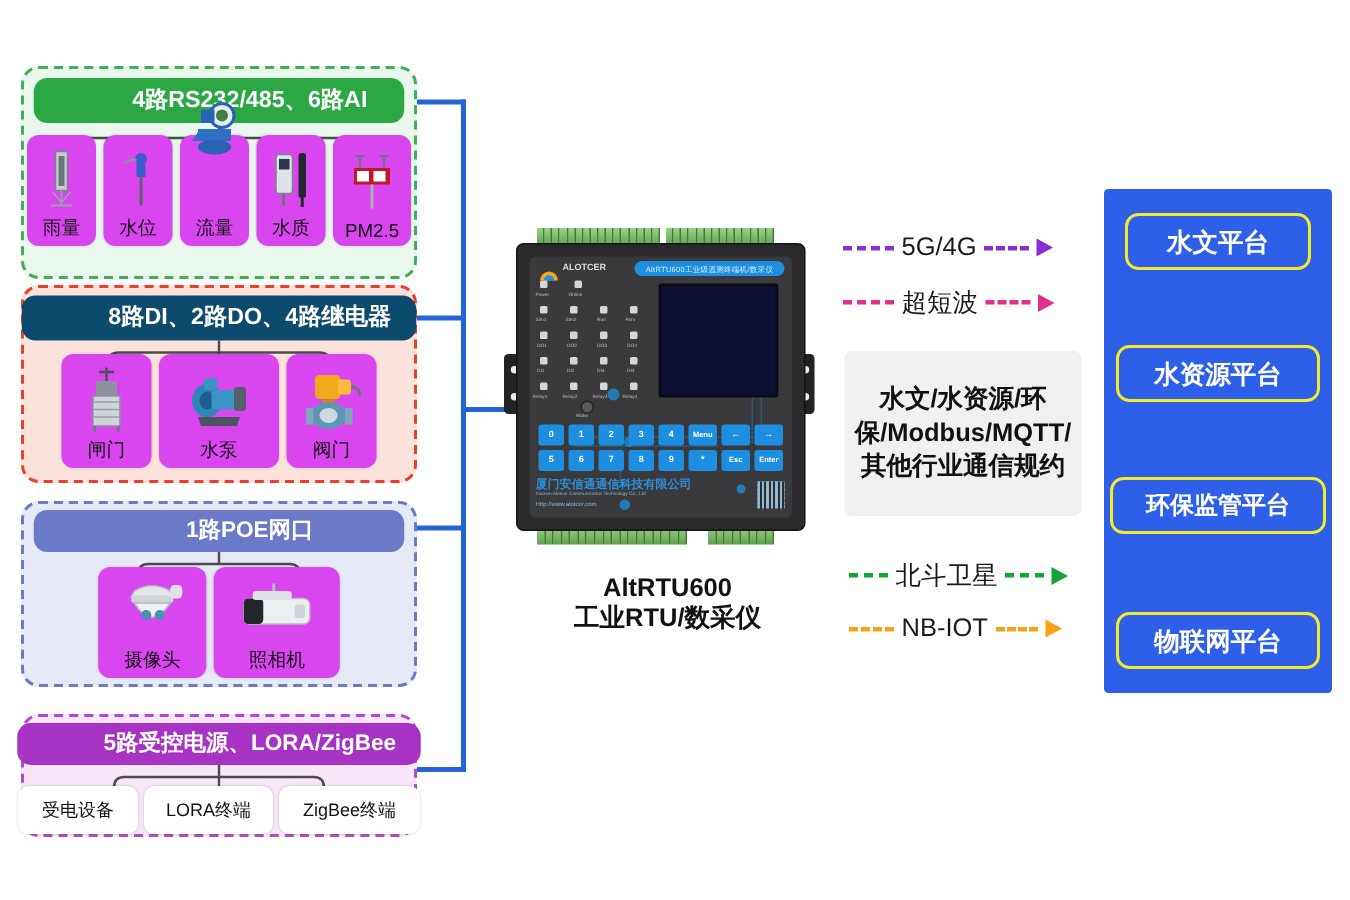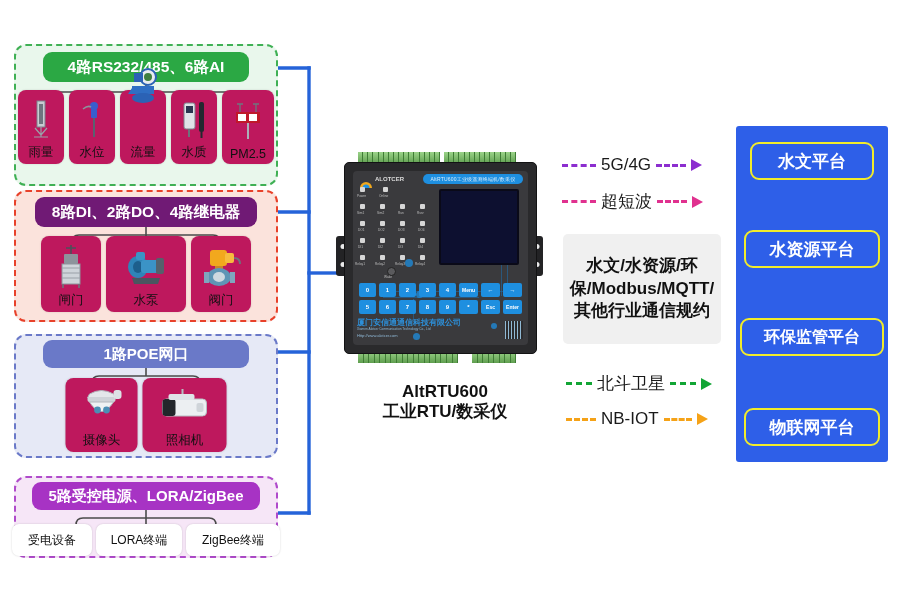--- a/index.html
+++ b/index.html
@@ -12,25 +12,25 @@
 
   
   .abs{position:absolute;box-sizing:border-box;}
 
   
   .group{border-radius:12px;}
   .group-title{
     position:absolute;left:50%;transform:translateX(-50%);
     border-radius:9px;color:#fff;font-weight:bold;
     display:flex;align-items:center;justify-content:center;
-    text-align:center;line-height:1.05;white-space:nowrap;
+    text-align:center;line-height:1.05;white-space:nowrap;padding-left:41px;
   }
   .dev-row{position:absolute;display:flex;gap:5px;left:50%;transform:translateX(-50%);}
   .dev-card{
-    background:#be185d;border-radius:8px;box-shadow:0 0 2px rgba(0,0,0,.16);
+    background:#d946ef;border-radius:8px;box-shadow:0 0 2px rgba(0,0,0,.16);
     display:flex;flex-direction:column;align-items:center;justify-content:flex-end;
     padding:4px 2px 3px;box-sizing:border-box;
   }
   .dev-card .pic{flex:1;display:flex;align-items:center;justify-content:center;width:100%;}
   .dev-card .cap{font-size:12.5px;color:#111;font-weight:500;margin-top:1px;white-space:nowrap;}
   .chip{
     background:#fff;border-radius:7px;box-shadow:0 0 2px rgba(0,0,0,.18);
     font-size:12px;color:#111;display:flex;align-items:center;justify-content:center;
     padding:4px 5px;white-space:nowrap;
   }
@@ -175,21 +175,21 @@
           <path d="M10 14 L10 6 M26 14 L26 6 M7 6 L13 6 M23 6 L29 6" stroke="#6f757e" stroke-width="1.3" fill="none"></path>
           <path d="M18 25 L18 41" stroke="#aab0b8" stroke-width="2"></path>
         </svg>
       </div>
       <div class="cap">PM2.5</div>
     </div>
   </div>
 
   <div class="abs group" style="left:14px;top:190px;width:264px;height:132px;background:#FBE3DC;border:2.5px dashed #E8412A;">
   </div>
-  <div class="group-title" style="left:146px;top:197px;width:222px;height:30px;background:#701a75;font-size:15.5px;">
+  <div class="group-title" style="left:146px;top:197px;width:222px;height:30px;background:#0c4a6e;font-size:15.5px;">
     <span>8路DI、2路DO、4路继电器</span>
   </div>
   <svg class="bracket" style="left:0;top:0;width:900px;height:600px;">
     <g fill="none" stroke="#4b4b4b" stroke-width="1.6">
       <path d="M146 227 L146 235"></path>
       <path d="M72 246 L72 242 Q72 235 79 235 L213 235 Q220 235 220 242 L220 246"></path>
       <path d="M146 235 L146 246"></path>
     </g>
   </svg>
   <div class="dev-row" style="left:146px;top:236px;">

